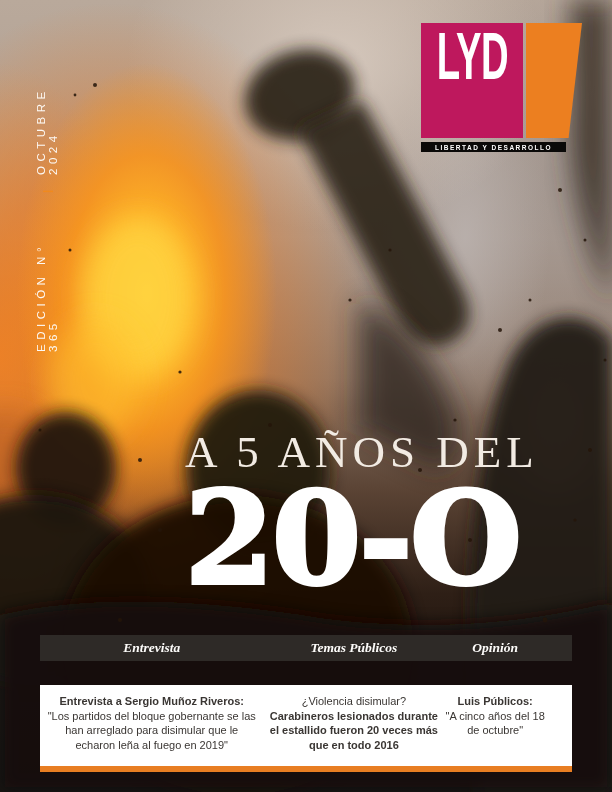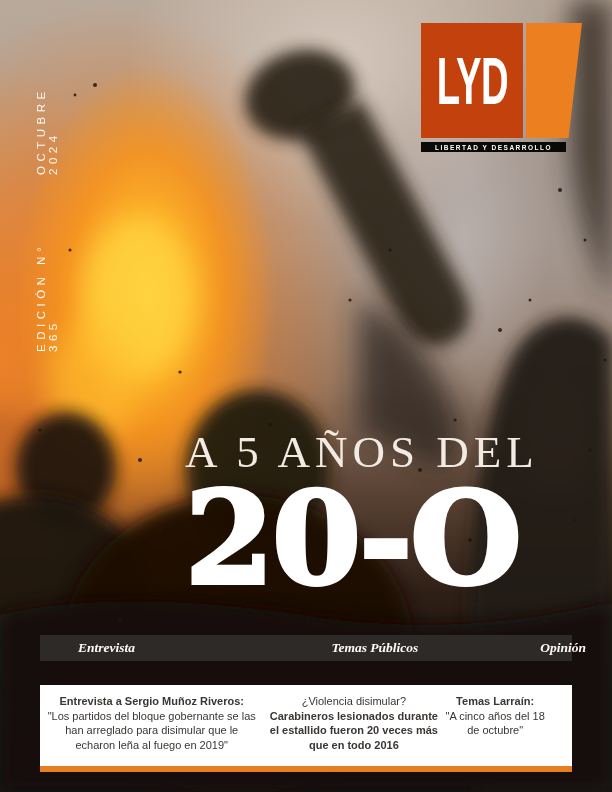--- a/index.html
+++ b/index.html
@@ -25,22 +25,22 @@
     position:absolute;left:36px;top:36px;height:316px;width:22px;
     writing-mode:vertical-rl;transform:rotate(180deg);
     display:flex;align-items:center;justify-content:flex-start;
     color:#fdf9f4;font-size:11.5px;letter-spacing:4.5px;font-weight:400;
   }
   .edition .sep{color:#f08a1e;font-weight:700;margin:10px 0;}
 
   
   .logo{position:absolute;left:421px;top:23px;width:160px;height:130px;}
   .logo-square{
-    position:absolute;left:0;top:0;width:102px;height:115px;background:#c2410c;
-    display:flex;align-items:center;justify-content:center;
+    position:absolute;left:0;top:0;width:102px;height:115px;background:#be185d;
+    display:flex;justify-content:center;
   }
   .logo-acronym{
     color:#fff;font-weight:700;font-size:66px;line-height:1;
     transform:scale(0.58,1.02);letter-spacing:-1px;
     font-family:"Liberation Sans",sans-serif;
   }
   .logo-orange{
     position:absolute;left:105px;top:0;width:56px;height:115px;background:#ec7f20;
     clip-path:polygon(0 0,100% 0,76% 100%,0 100%);
   }
@@ -72,21 +72,21 @@
   }
   .panel-body{
     display:flex;background:#ffffff;min-height:81px;box-sizing:border-box;
     padding-top:9px;padding-bottom:8px;color:#3a3633;font-size:11px;line-height:1.33;
     text-align:center;
     margin-top:24px;
   }
   .pc1{flex:0 0 42%;box-sizing:border-box;padding:0 6px;}
   .pc2{flex:0 0 34%;box-sizing:border-box;padding:0 4px;}
   .pc3{flex:0 0 24%;box-sizing:border-box;padding:0 26px 0 0;}
-  .panel-head .pc1,.panel-head .pc2,.panel-head .pc3{margin-left:32px;}
+  .panel-head .pc1,.panel-head .pc2,.panel-head .pc3{text-align:center;}
   .lead-bold .lead{font-weight:700;}
   .body-bold .bodytxt{font-weight:700;}
   .panel-accent{height:6px;background:#e87e22;}
 </style>
 </head>
 <body>
 
 <div class="cover">
 
   <div class="photo"></div>
@@ -182,20 +182,20 @@
     <div class="panel-body">
       <div class="pc1 lead-bold">
         <div class="lead">Entrevista a Sergio Muñoz Riveros:</div>
         <div class="bodytxt">"Los partidos del bloque gobernante se las han arreglado para disimular que le echaron leña al fuego en 2019"</div>
       </div>
       <div class="pc2 body-bold">
         <div class="lead">¿Violencia disimular?</div>
         <div class="bodytxt">Carabineros lesionados durante el estallido fueron 20 veces más que en todo 2016</div>
       </div>
       <div class="pc3 lead-bold">
-        <div class="lead">Temas Larraín:</div>
+        <div class="lead">Luis Públicos:</div>
         <div class="bodytxt">"A cinco años del 18 de octubre"</div>
       </div>
     </div>
     <div class="panel-accent"></div>
   </div>
 
 </div>
 
 </body></html>

